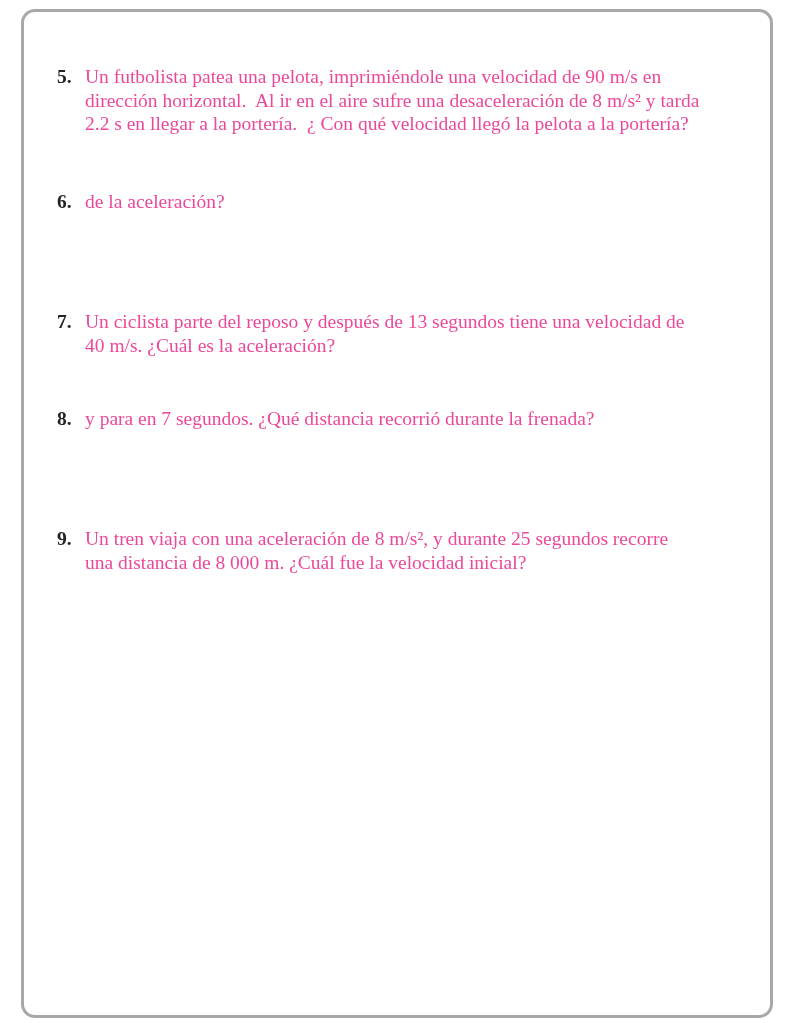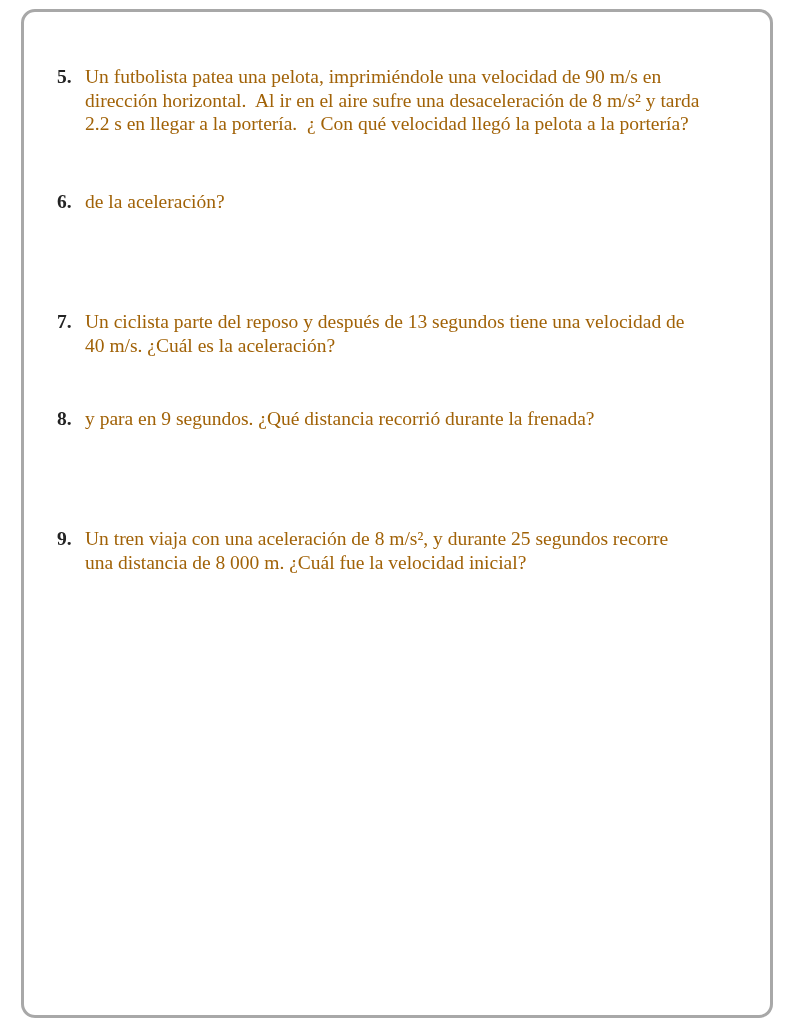--- a/index.html
+++ b/index.html
@@ -40,21 +40,21 @@
     line-height: 23.5px;
     font-weight: bold;
     color: #232323;
   }
   .plines {
     display: block;
   }
   .line {
     font-size: 19.5px;
     line-height: 23.5px;
-    color: #a16207;
+    color: #ec4899;
     white-space: pre;
   }
 </style>
 </head>
 <body>
 
 <div class="canvas">
   <div class="page-frame"></div>
 
   <div class="problem" style="top:65px">
@@ -77,21 +77,21 @@
     <span class="num">7.</span>
     <div class="plines">
       <div class="line">Un ciclista parte del reposo y después de 13 segundos tiene una velocidad de</div>
       <div class="line">40 m/s. ¿Cuál es la aceleración?</div>
     </div>
   </div>
 
   <div class="problem" style="top:407px">
     <span class="num">8.</span>
     <div class="plines">
-      <div class="line">y para en 9 segundos. ¿Qué distancia recorrió durante la frenada?</div>
+      <div class="line">y para en 7 segundos. ¿Qué distancia recorrió durante la frenada?</div>
     </div>
   </div>
 
   <div class="problem" style="top:527px">
     <span class="num">9.</span>
     <div class="plines">
       <div class="line">Un tren viaja con una aceleración de 8 m/s², y durante 25 segundos recorre</div>
       <div class="line">una distancia de 8 000 m. ¿Cuál fue la velocidad inicial?</div>
     </div>
   </div>

